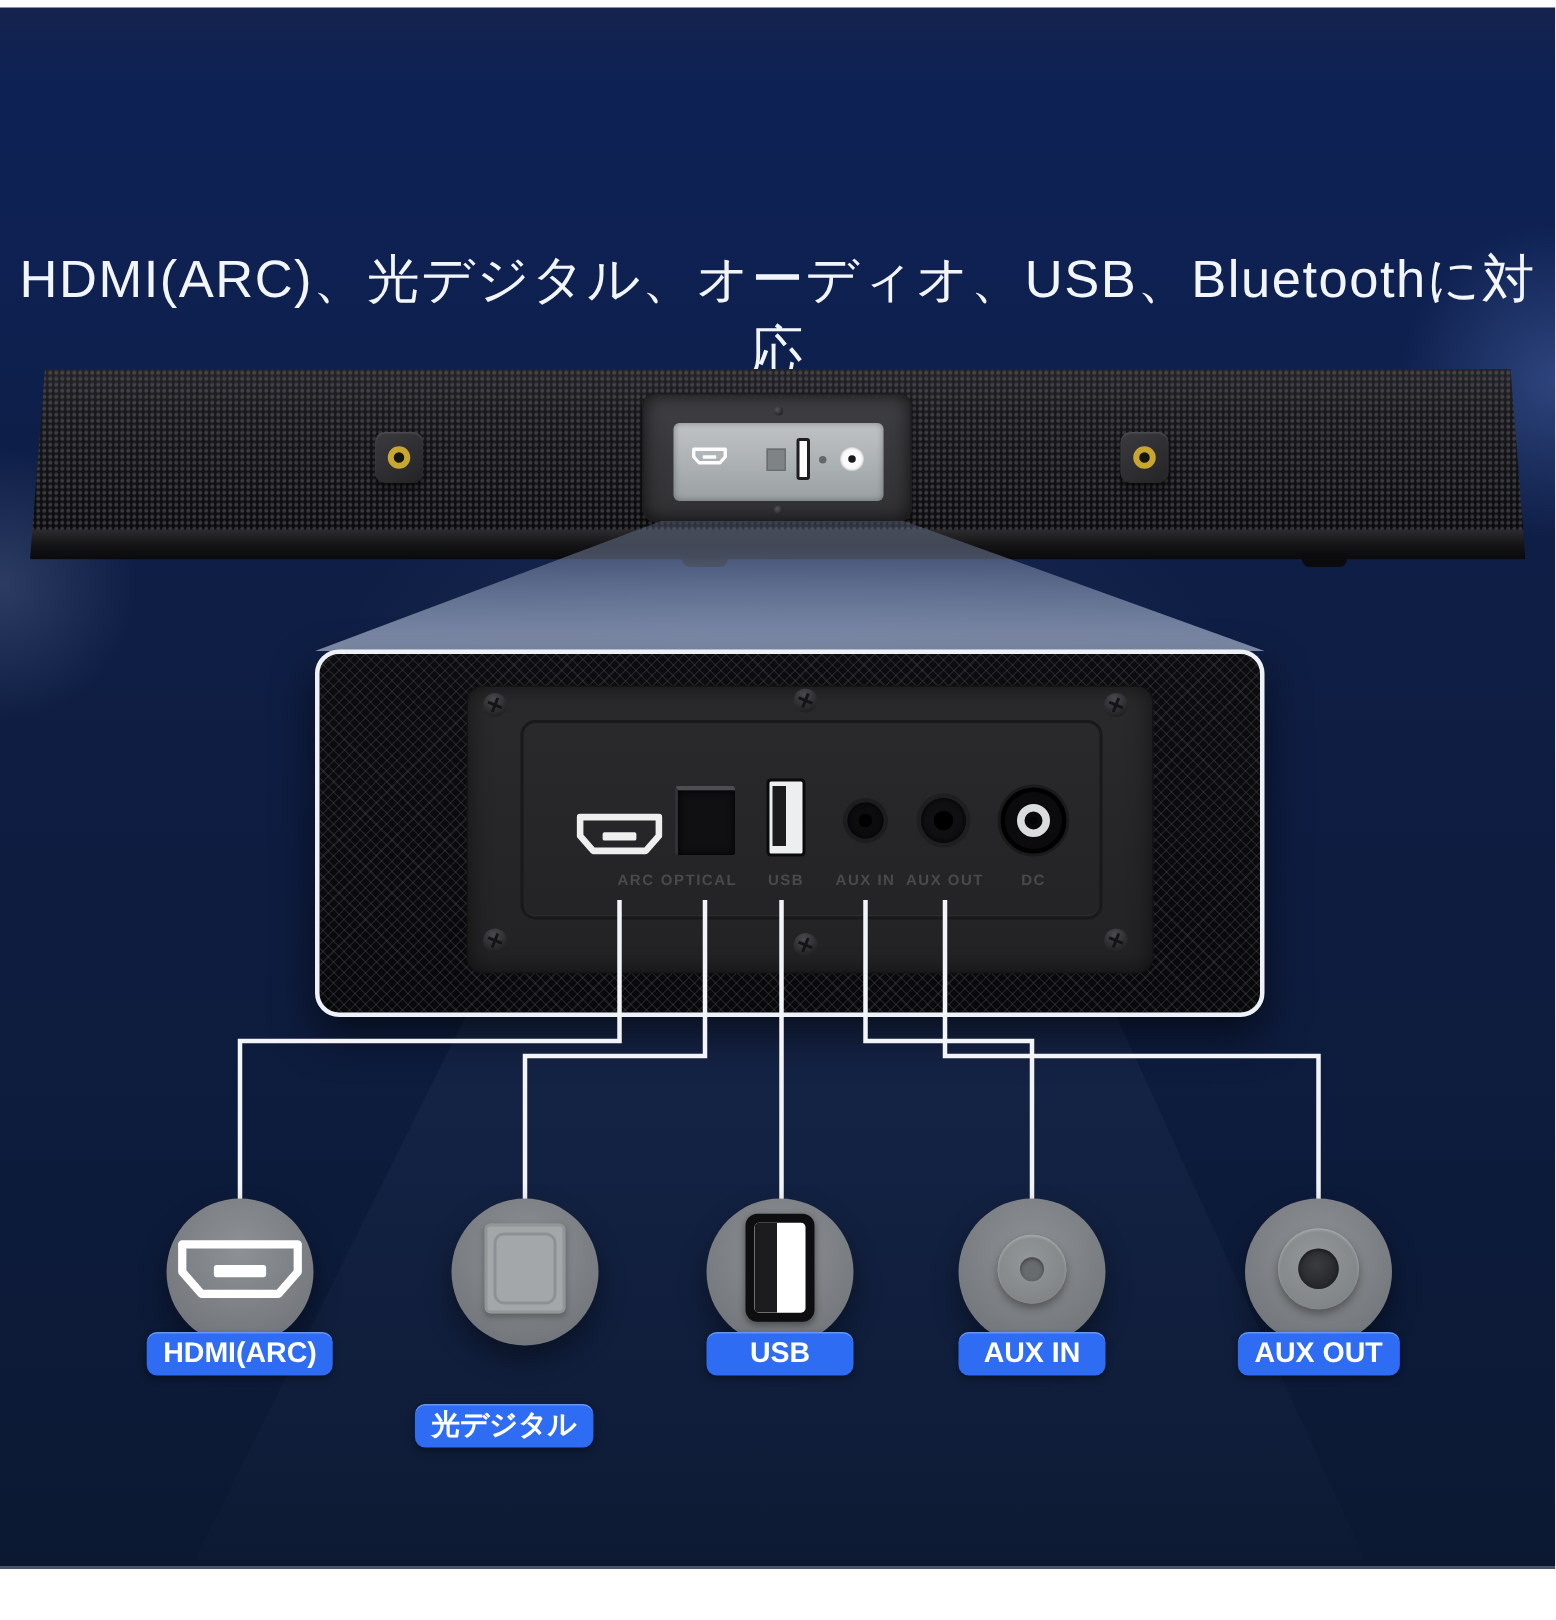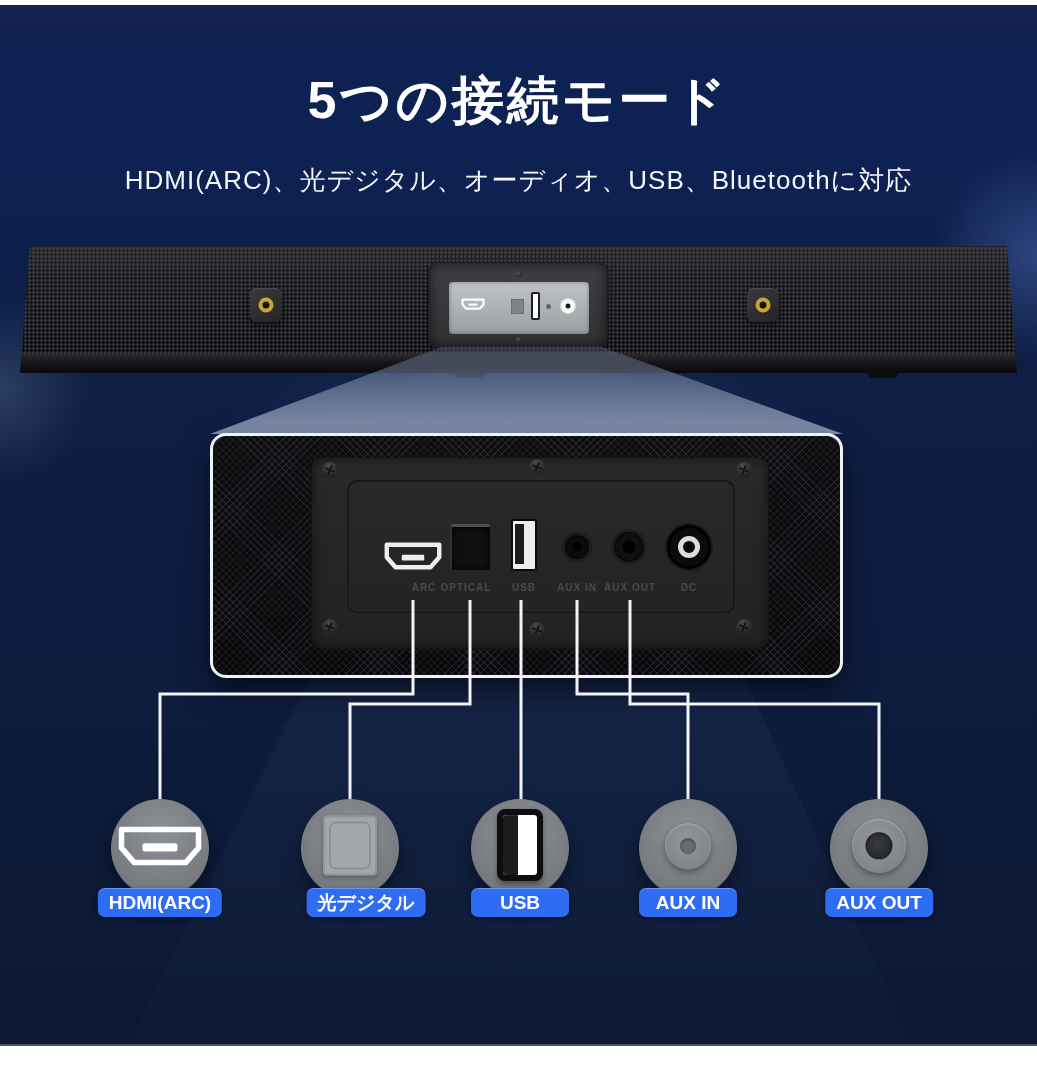--- a/index.html
+++ b/index.html
@@ -12,21 +12,21 @@
     background:
       radial-gradient(circle 150px at 100% 24%, rgba(85,115,185,.45), transparent 70%),
       radial-gradient(circle 130px at 0% 37%, rgba(120,140,175,.28), transparent 70%),
       radial-gradient(ellipse 430px 250px at 50% 44%, rgba(120,140,180,.14), transparent 70%),
       linear-gradient(180deg,#15234d 0%,#0d2154 5%,#0e2152 16%,#0d1e48 28%,#0f1e44 40%,#0e1c40 55%,#0d1b3b 75%,#0c1a36 92%,#0b1830 100%);
   }
   
   .title{position:absolute;left:0;top:61px;width:100%;text-align:center;color:#fff;
          font-size:52px;font-weight:800;letter-spacing:3px;}
   .subtitle{position:absolute;left:0;top:158px;width:100%;text-align:center;color:#f2f5fa;
-         font-size:26px;font-weight:500;letter-spacing:1px;}
+         font-size:35px;font-weight:500;letter-spacing:1px;}
   
   .soundbar{position:absolute;left:20px;top:241px;width:997px;height:127px;z-index:3;
     clip-path:polygon(1% 0,99% 0,100% 100%,0 100%);
     filter:drop-shadow(0 6px 10px rgba(0,0,0,.45));}
   .soundbar-mesh{position:absolute;left:0;top:0;width:100%;height:112px;
     background:
       radial-gradient(circle at 1.5px 1.5px, rgba(98,98,105,.5) 1px, transparent 1.7px) 0 0/4px 4px,
       linear-gradient(180deg,#232328,#18181c 28%,#111114 68%,#0b0b0e);
     border-top:1px solid rgba(255,255,255,.10);}
   .soundbar-base{position:absolute;left:0;top:107px;width:100%;height:20px;
@@ -117,21 +117,20 @@
     box-shadow:0 3px 6px rgba(0,0,0,.35),inset 0 1px 2px rgba(255,255,255,.3);}
   .jack-ring{position:absolute;left:50%;top:50%;transform:translate(-50%,-50%);border-radius:50%;
     box-shadow:inset 0 1px 3px rgba(0,0,0,.45);}
 </style>
 </head>
 <body>
 
 <div id="root">
   <div id="scene">
 
-    <div class="title">5つの接続モード</div>
     <div class="subtitle">HDMI(ARC)、光デジタル、オーディオ、USB、Bluetoothに対応</div>
 
     <div class="beam-lower"></div>
 
     <div class="soundbar">
       <div class="soundbar-mesh"></div>
       <div class="soundbar-base"></div>
     </div>
     <div class="foot" style="left:455px;"></div>
     <div class="foot" style="left:868px;"></div>
@@ -230,19 +229,19 @@
         <div class="jack-ring" style="width:16px;height:16px;background:#696c6f;"></div>
       </div>
     </div>
     <div class="conn-circle" style="left:830px;">
       <div class="icon-center jack-disc" style="width:54px;height:54px;">
         <div class="jack-ring" style="width:27px;height:27px;background:radial-gradient(circle at 45% 40%,#3a3c3f,#232528 75%);"></div>
       </div>
     </div>
 
     <div class="badge" style="left:160px;">HDMI(ARC)</div>
-    <div class="badge" style="left:366px;">光デジタル</div>
+    <div class="badge" style="left:336px;margin-top:48px;">光デジタル</div>
     <div class="badge" style="left:520px;">USB</div>
     <div class="badge" style="left:688px;">AUX IN</div>
     <div class="badge" style="left:879px;">AUX OUT</div>
 
   </div>
 </div>
 
 </body></html>

